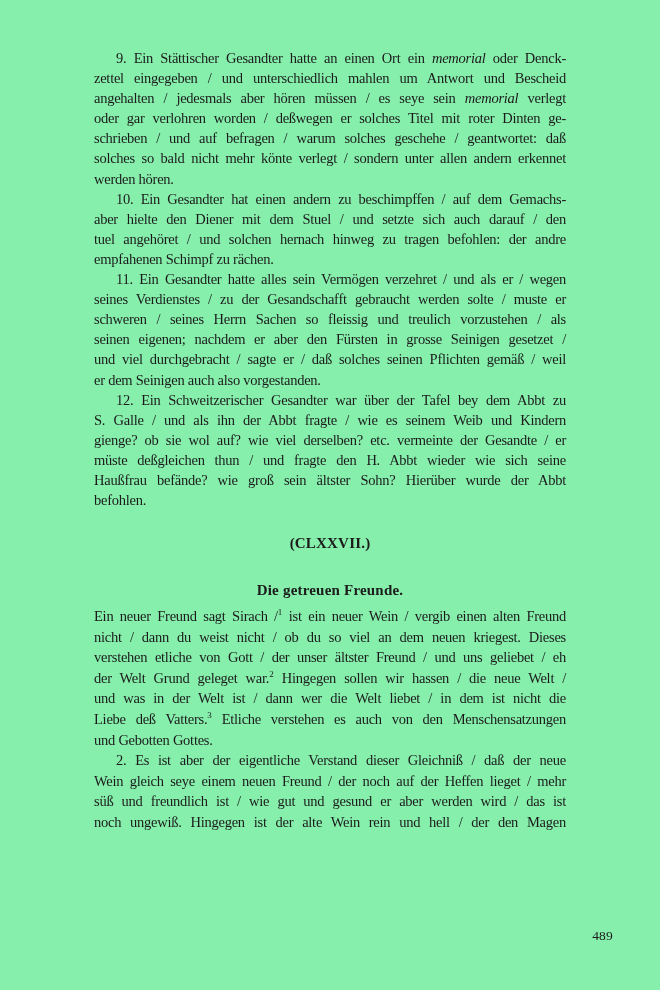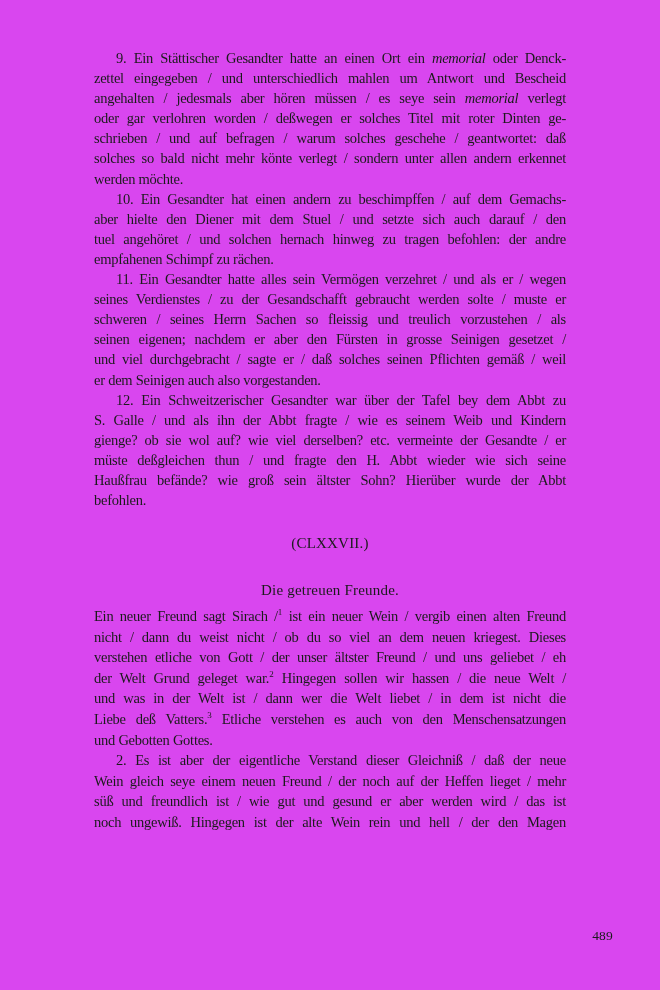--- a/index.html
+++ b/index.html
@@ -1,20 +1,20 @@
 <!DOCTYPE html>
 <html><head>
 <meta charset="utf-8">
 <style>
   html, body { margin: 0; padding: 0; background: #ffffff; }
   .page {
     position: relative;
     width: 660px;
     height: 990px;
-    background: #d946ef;
+    background: #86efac;
     color: #1b1b1b;
     font-family: "Liberation Serif", "DejaVu Serif", serif;
     overflow: hidden;
   }
   .textblock {
     position: absolute;
     left: 94px;
     width: 472px;
     font-size: 14.5px;
     letter-spacing: -0.25px;
@@ -34,21 +34,21 @@
     font-size: 62%;
     vertical-align: super;
     line-height: 0;
     letter-spacing: 0;
   }
   .chapter-num, .chapter-title {
     position: absolute;
     left: 94px;
     width: 472px;
     text-align: center;
-    font-weight: normal;
+    font-weight: bold;
     font-size: 15px;
     letter-spacing: 0.2px;
   }
   .chapter-num   { top: 535px; }
   .chapter-title { top: 582px; }
   .footnotes {
     position: absolute;
     left: 94px;
     top: 847px;
     width: 472px;
@@ -71,21 +71,21 @@
 <div class="page">
 
   <div id="anecdotes" class="textblock anecdotes">
       <div class="para">
         <div class="line indent"><span>9. Ein Stättischer Gesandter hatte an einen Ort ein </span><span class="it">memorial</span><span> oder Denck-</span></div>
         <div class="line"><span>zettel eingegeben / und unterschiedlich mahlen um Antwort und Bescheid</span></div>
         <div class="line"><span>angehalten / jedesmals aber hören müssen / es seye sein </span><span class="it">memorial</span><span> verlegt</span></div>
         <div class="line"><span>oder gar verlohren worden / deßwegen er solches Titel mit roter Dinten ge-</span></div>
         <div class="line"><span>schrieben / und auf befragen / warum solches geschehe / geantwortet: daß</span></div>
         <div class="line"><span>solches so bald nicht mehr könte verlegt / sondern unter allen andern erkennet</span></div>
-        <div class="line final"><span>werden möchte.</span></div>
+        <div class="line final"><span>werden hören.</span></div>
       </div>
       <div class="para">
         <div class="line indent"><span>10. Ein Gesandter hat einen andern zu beschimpffen / auf dem Gemachs-</span></div>
         <div class="line"><span>aber hielte den Diener mit dem Stuel / und setzte sich auch darauf / den</span></div>
         <div class="line"><span>tuel angehöret / und solchen hernach hinweg zu tragen befohlen: der andre</span></div>
         <div class="line final"><span>empfahenen Schimpf zu rächen.</span></div>
       </div>
       <div class="para">
         <div class="line indent"><span>11. Ein Gesandter hatte alles sein Vermögen verzehret / und als er / wegen</span></div>
         <div class="line"><span>seines Verdienstes / zu der Gesandschafft gebraucht werden solte / muste er</span></div>

